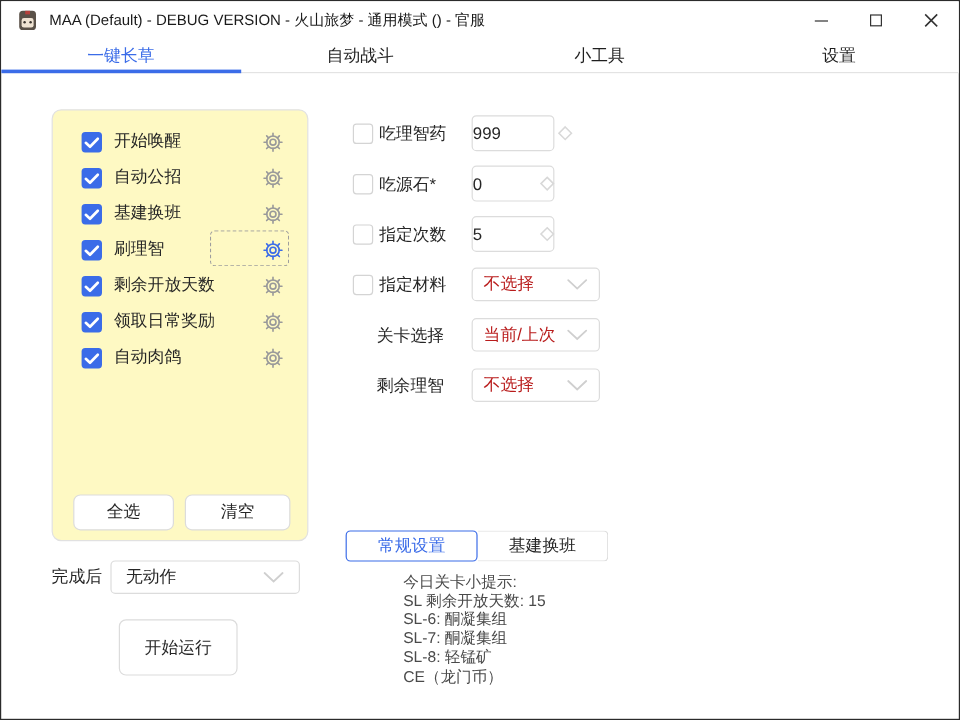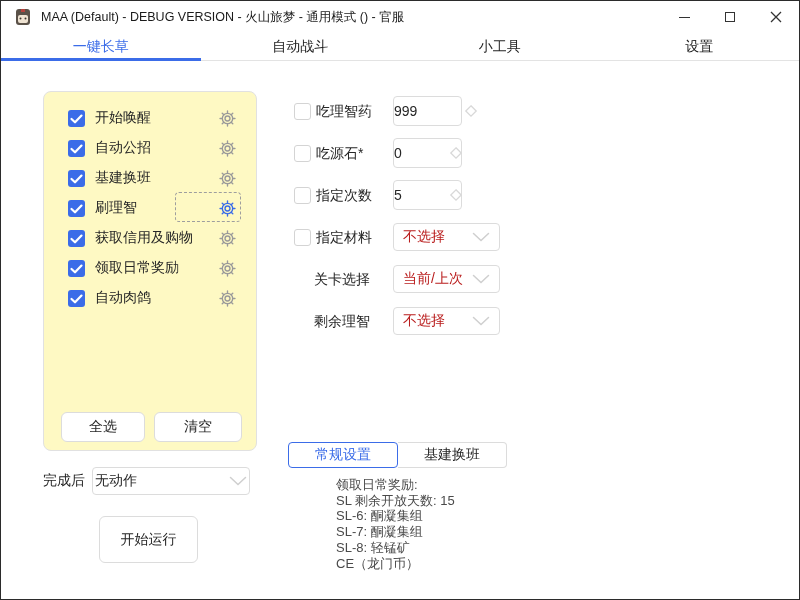--- a/index.html
+++ b/index.html
@@ -39,21 +39,21 @@
   .checkbox.checked { background:#3b6ce8; }
   .checkbox.unchecked { background:#fff; border:1px solid #d4d4d4; }
   .task-label { margin-left:10px; font-size:14px; color:#262626; }
   .card-btn { position:absolute; height:30px; background:#fff; border:1px solid #dcdcdc;
     border-radius:6px; font-size:14px; color:#262626; display:flex; align-items:center;
     justify-content:center; cursor:pointer; }
   
   .after-label { position:absolute; left:42px; top:471px; font-size:14px; color:#262626; }
   .after-select { position:absolute; left:91px; top:466px; width:158px; height:28px;
     border:1px solid #dcdcdc; border-radius:4px; background:#fff; display:flex;
-    align-items:center; padding:0 2px; font-size:14px; cursor:pointer; }
+    align-items:center; padding:0 12px; font-size:14px; cursor:pointer; }
   .chevron { margin-left:auto; display:block; }
   .start-btn { position:absolute; left:98px; top:515px; width:99px; height:47px;
     background:#fff; border:1px solid #dcdcdc; border-radius:6px; font-size:14px;
     color:#262626; display:flex; align-items:center; justify-content:center; cursor:pointer; }
   
   .opt-checkbox { position:absolute; left:293px; }
   .opt-label { position:absolute; left:315px; font-size:14px; color:#262626; }
   .opt-label.no-cb { left:313px; }
   .spinner { position:absolute; left:392px; width:69px; height:30px; border:1px solid #dcdcdc;
     border-radius:4px; background:#fff; display:flex; align-items:center; cursor:text;gap:46px; }
@@ -183,21 +183,21 @@
       <svg class="gear active" width="17" height="17" viewBox="0 0 20 20">
           <use href="#i-gear"></use>
         </svg>
     </div>
     <div class="task-row" style="top:131px">
       <div class="checkbox checked">
           <svg width="17" height="17" viewBox="0 0 17 17">
             <use href="#i-check"></use>
           </svg>
         </div>
-      <span class="task-label">获取信用及购物</span>
+      <span class="task-label">剩余开放天数</span>
       <svg class="gear" width="17" height="17" viewBox="0 0 20 20">
           <use href="#i-gear"></use>
         </svg>
     </div>
     <div class="task-row" style="top:161px">
       <div class="checkbox checked">
           <svg width="17" height="17" viewBox="0 0 17 17">
             <use href="#i-check"></use>
           </svg>
         </div>
@@ -283,21 +283,21 @@
         <use href="#i-chev"></use>
       </svg>
   </div>
 
   <div class="seg-group">
     <div class="seg active">常规设置</div>
     <div class="seg inactive">基建换班</div>
   </div>
 
   <div class="tips">
-    <div>领取日常奖励:</div>
+    <div>今日关卡小提示:</div>
     <div>SL 剩余开放天数: 15</div>
     <div>SL-6: 酮凝集组</div>
     <div>SL-7: 酮凝集组</div>
     <div>SL-8: 轻锰矿</div>
     <div>CE（龙门币）</div>
   </div>
 
 </div>
 
 </body></html>

